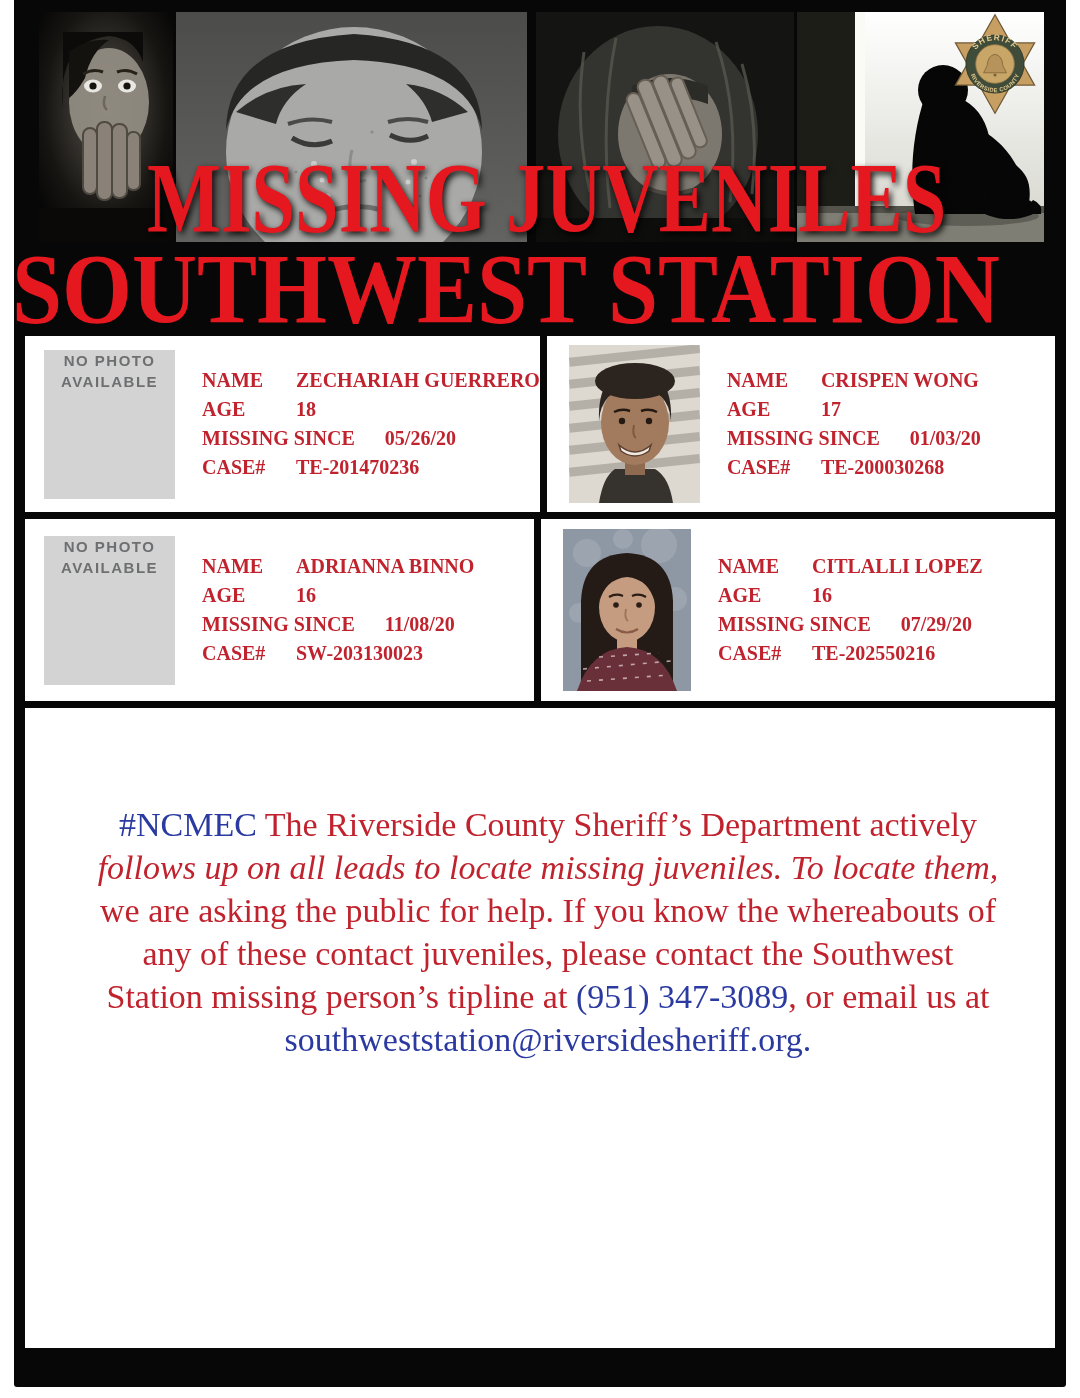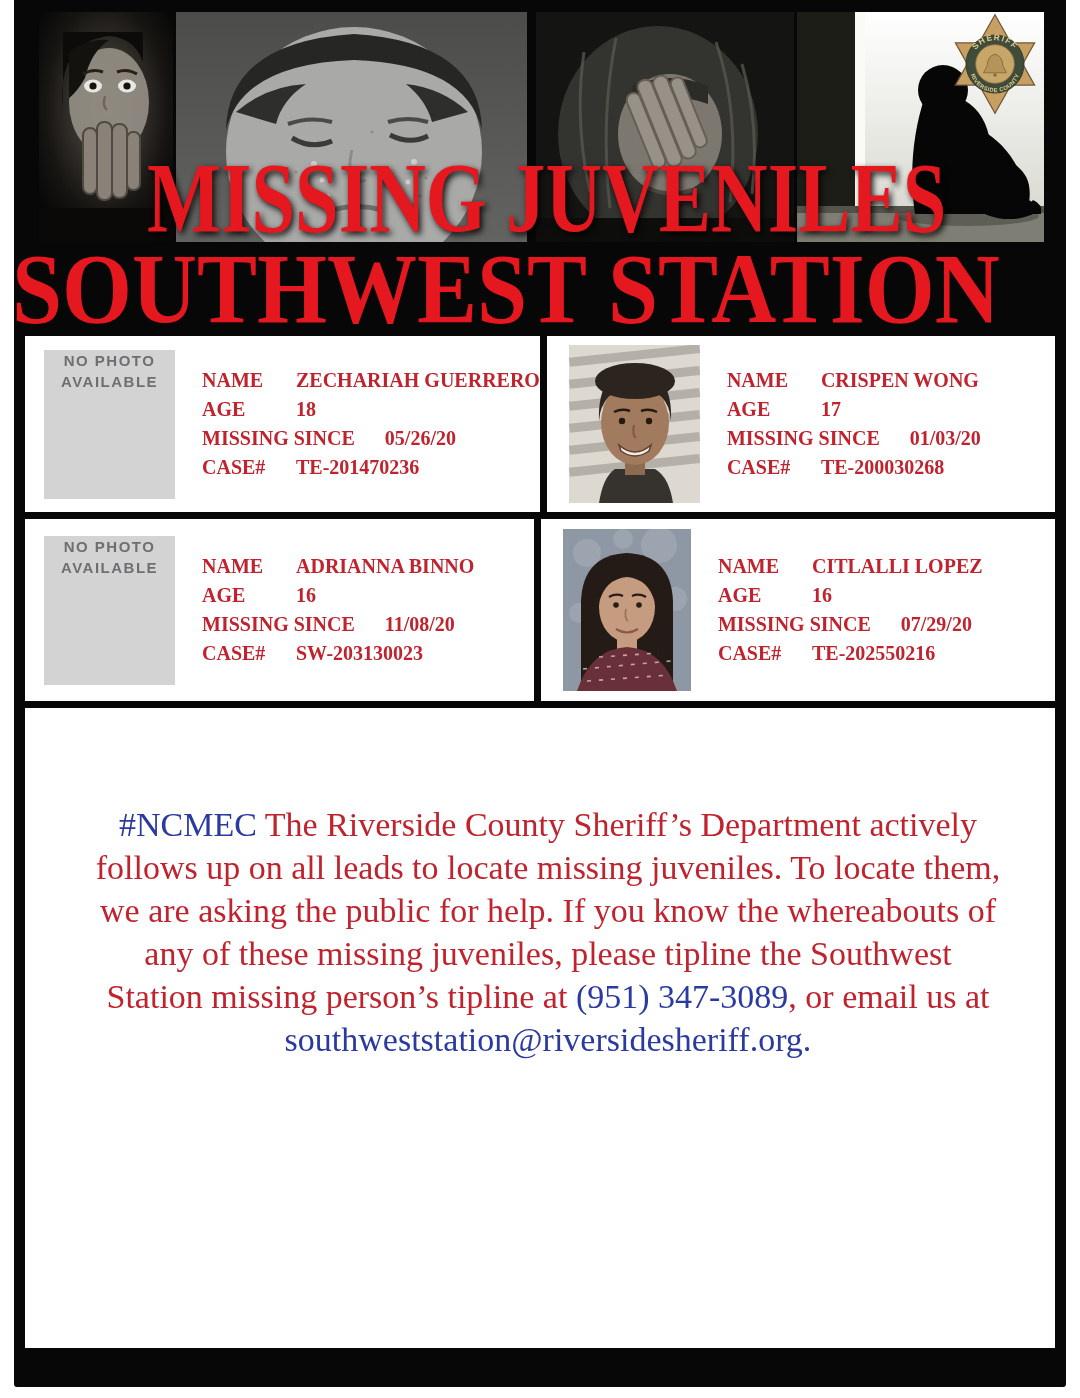--- a/index.html
+++ b/index.html
@@ -349,21 +349,21 @@
             <span class="flabel">CASE#</span>
             <span class="fvalue">TE-202550216</span>
           </div>
         </div>
     </div>
   </div>
 
   <div class="bigbox">
     <div class="footer-par">
         <div class="fline"><span style="color: rgb(43, 58, 160);">#NCMEC</span><span style="color: rgb(192, 35, 46);"> The Riverside County Sheriff’s Department actively</span></div>
-        <div class="fline"><span style="color: rgb(192, 35, 46);">follows up on all leads to locate missing juveniles. To locate them,</span></div>
+        <div class="fline"><span style="color: rgb(192, 35, 46); font-style: italic;">follows up on all leads to locate missing juveniles. To locate them,</span></div>
         <div class="fline"><span style="color: rgb(192, 35, 46);">we are asking the public for help. If you know the whereabouts of</span></div>
-        <div class="fline"><span style="color: rgb(192, 35, 46);">any of these missing juveniles, please tipline the Southwest</span></div>
+        <div class="fline"><span style="color: rgb(192, 35, 46);">any of these contact juveniles, please contact the Southwest</span></div>
         <div class="fline"><span style="color: rgb(192, 35, 46); text-align: right;">Station missing person’s tipline at </span><span style="color: rgb(43, 58, 160);">(951) 347-3089</span><span style="color: rgb(192, 35, 46);">, or email us at</span></div>
         <div class="fline"><span style="color: rgb(43, 58, 160); text-align: center;">southweststation@riversidesheriff.org.</span></div>
       </div>
   </div>
 
 </div>
 
 </body></html>

